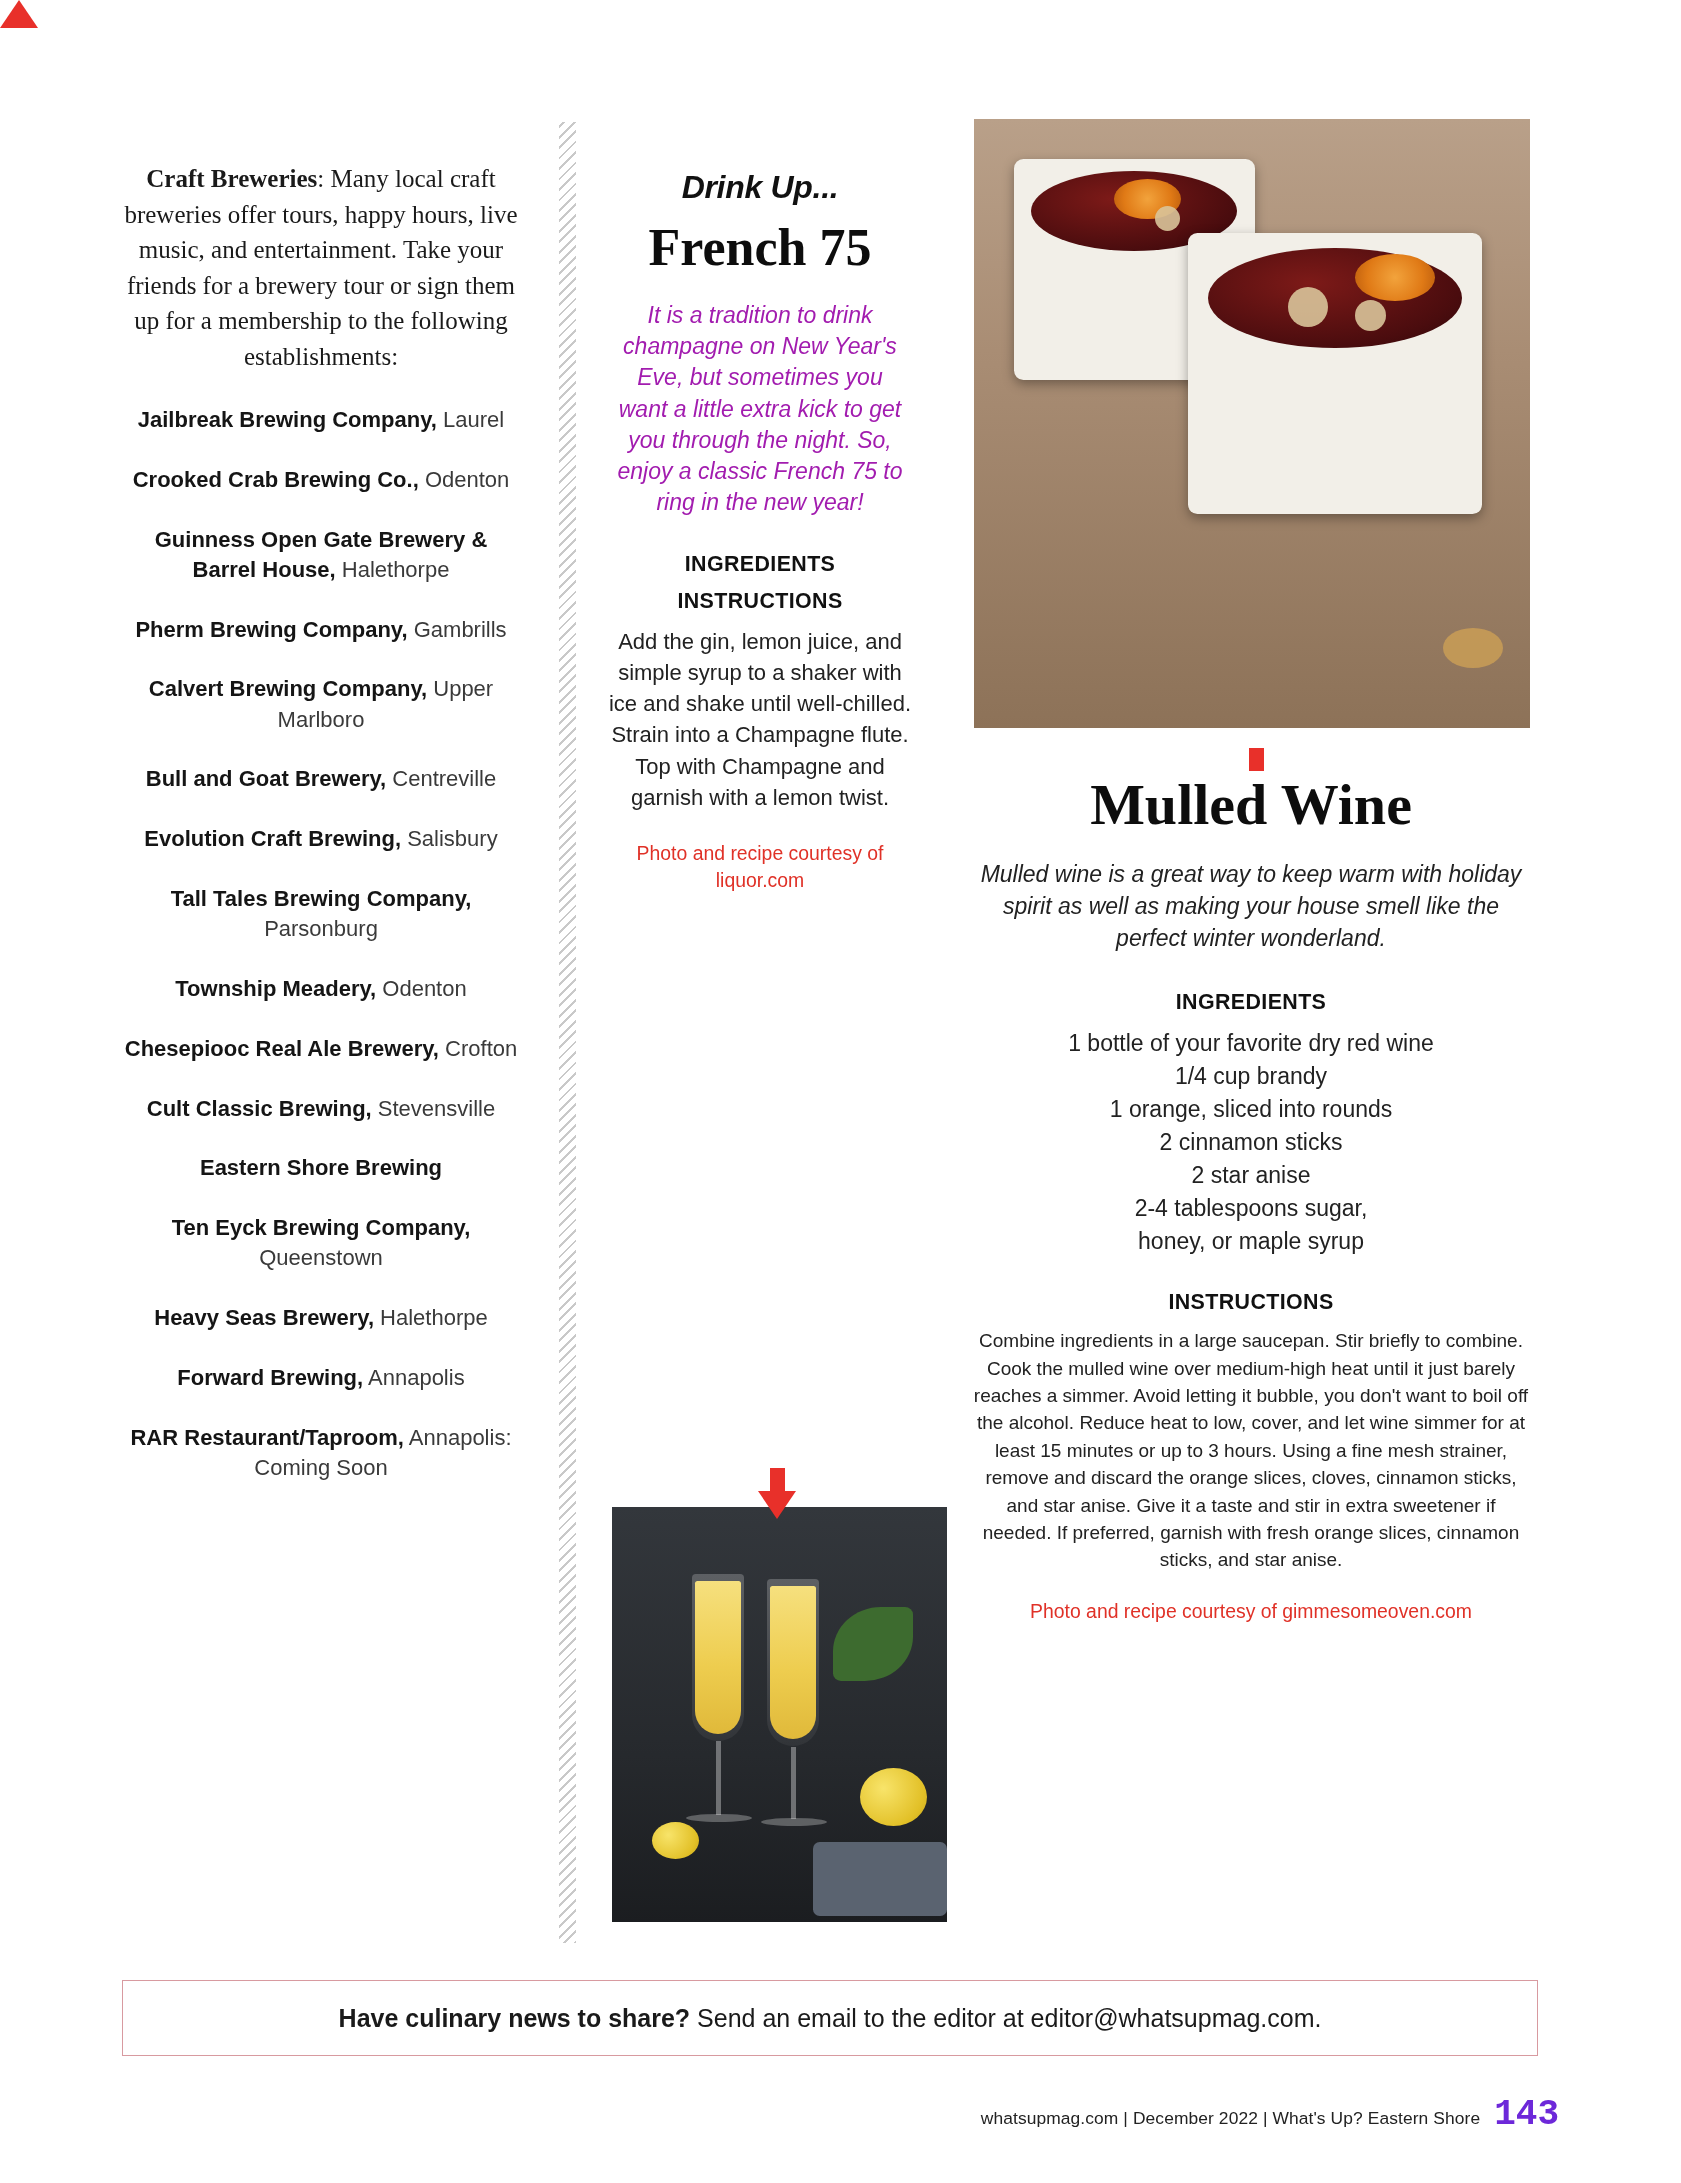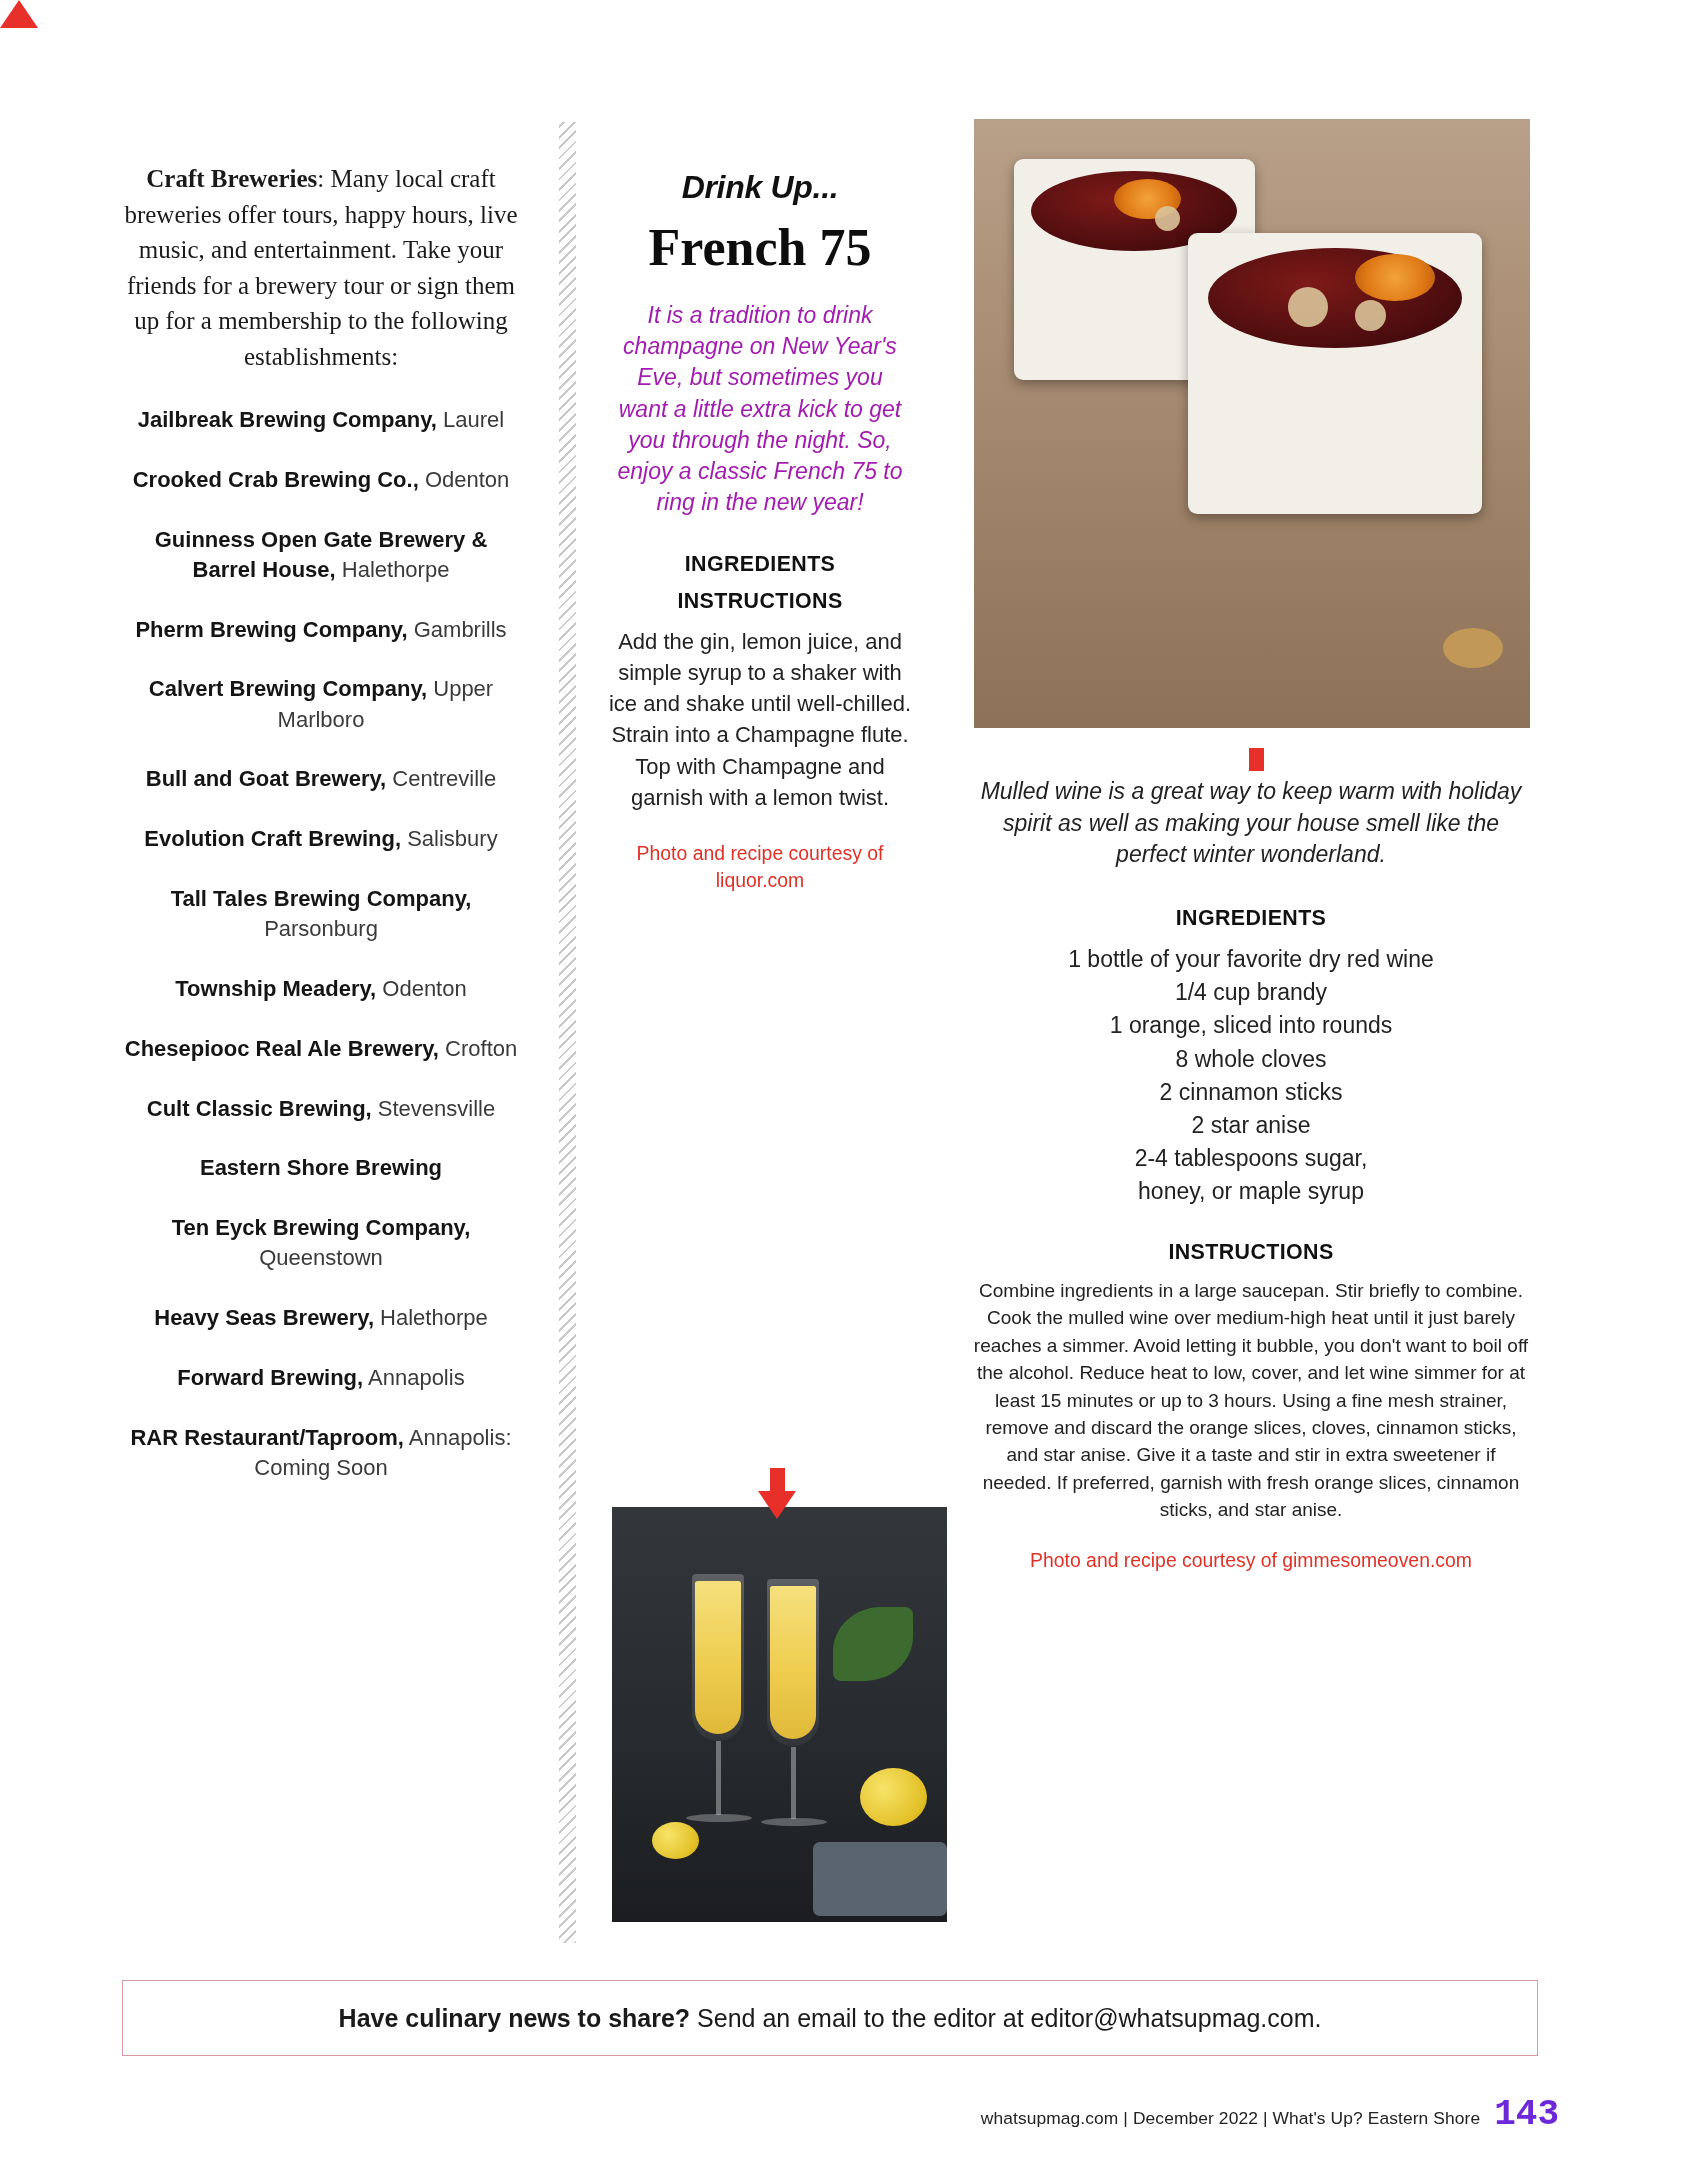--- a/index.html
+++ b/index.html
@@ -403,28 +403,28 @@
 
     <div class="lemon" style="left:248px; top:261px; width:67px; height:58px;"></div>
     <div class="napkin" style="left:201px; top:335px; width:134px; height:74px;"></div>
     <div class="lemon" style="left:40px; top:315px; width:47px; height:37px;"></div>
   </div>
 </div>
 <div id="arrow-french"></div>
 <div id="arrow-french-stem"></div>
 
 <div id="right-column">
+  <div class="mulled-title">Mulled Wine</div>
   <div class="mulled-intro">Mulled wine is a great way to keep warm with holiday spirit as well as making your house smell like the perfect winter wonderland.</div>
 
   <div class="section-head">INGREDIENTS</div>
   <div class="mulled-lines" id="mw-ingredients">
       <div>1 bottle of your favorite dry red wine</div>
       <div>1/4 cup brandy</div>
       <div>1 orange, sliced into rounds</div>
-      <div>8 whole cloves</div>
       <div>2 cinnamon sticks</div>
       <div>2 star anise</div>
       <div>2-4 tablespoons sugar,</div>
       <div>honey, or maple syrup</div>
     </div>
 
   <div class="section-head">INSTRUCTIONS</div>
   <div class="mulled-body">Combine ingredients in a large saucepan. Stir briefly to combine. Cook the mulled wine over medium-high heat until it just barely reaches a simmer. Avoid letting it bubble, you don't want to boil off the alcohol. Reduce heat to low, cover, and let wine simmer for at least 15 minutes or up to 3 hours. Using a fine mesh strainer, remove and discard the orange slices, cloves, cinnamon sticks, and star anise. Give it a taste and stir in extra sweetener if needed. If preferred, garnish with fresh orange slices, cinnamon sticks, and star anise.</div>
 
   <div class="courtesy">Photo and recipe courtesy of gimmesomeoven.com</div>

